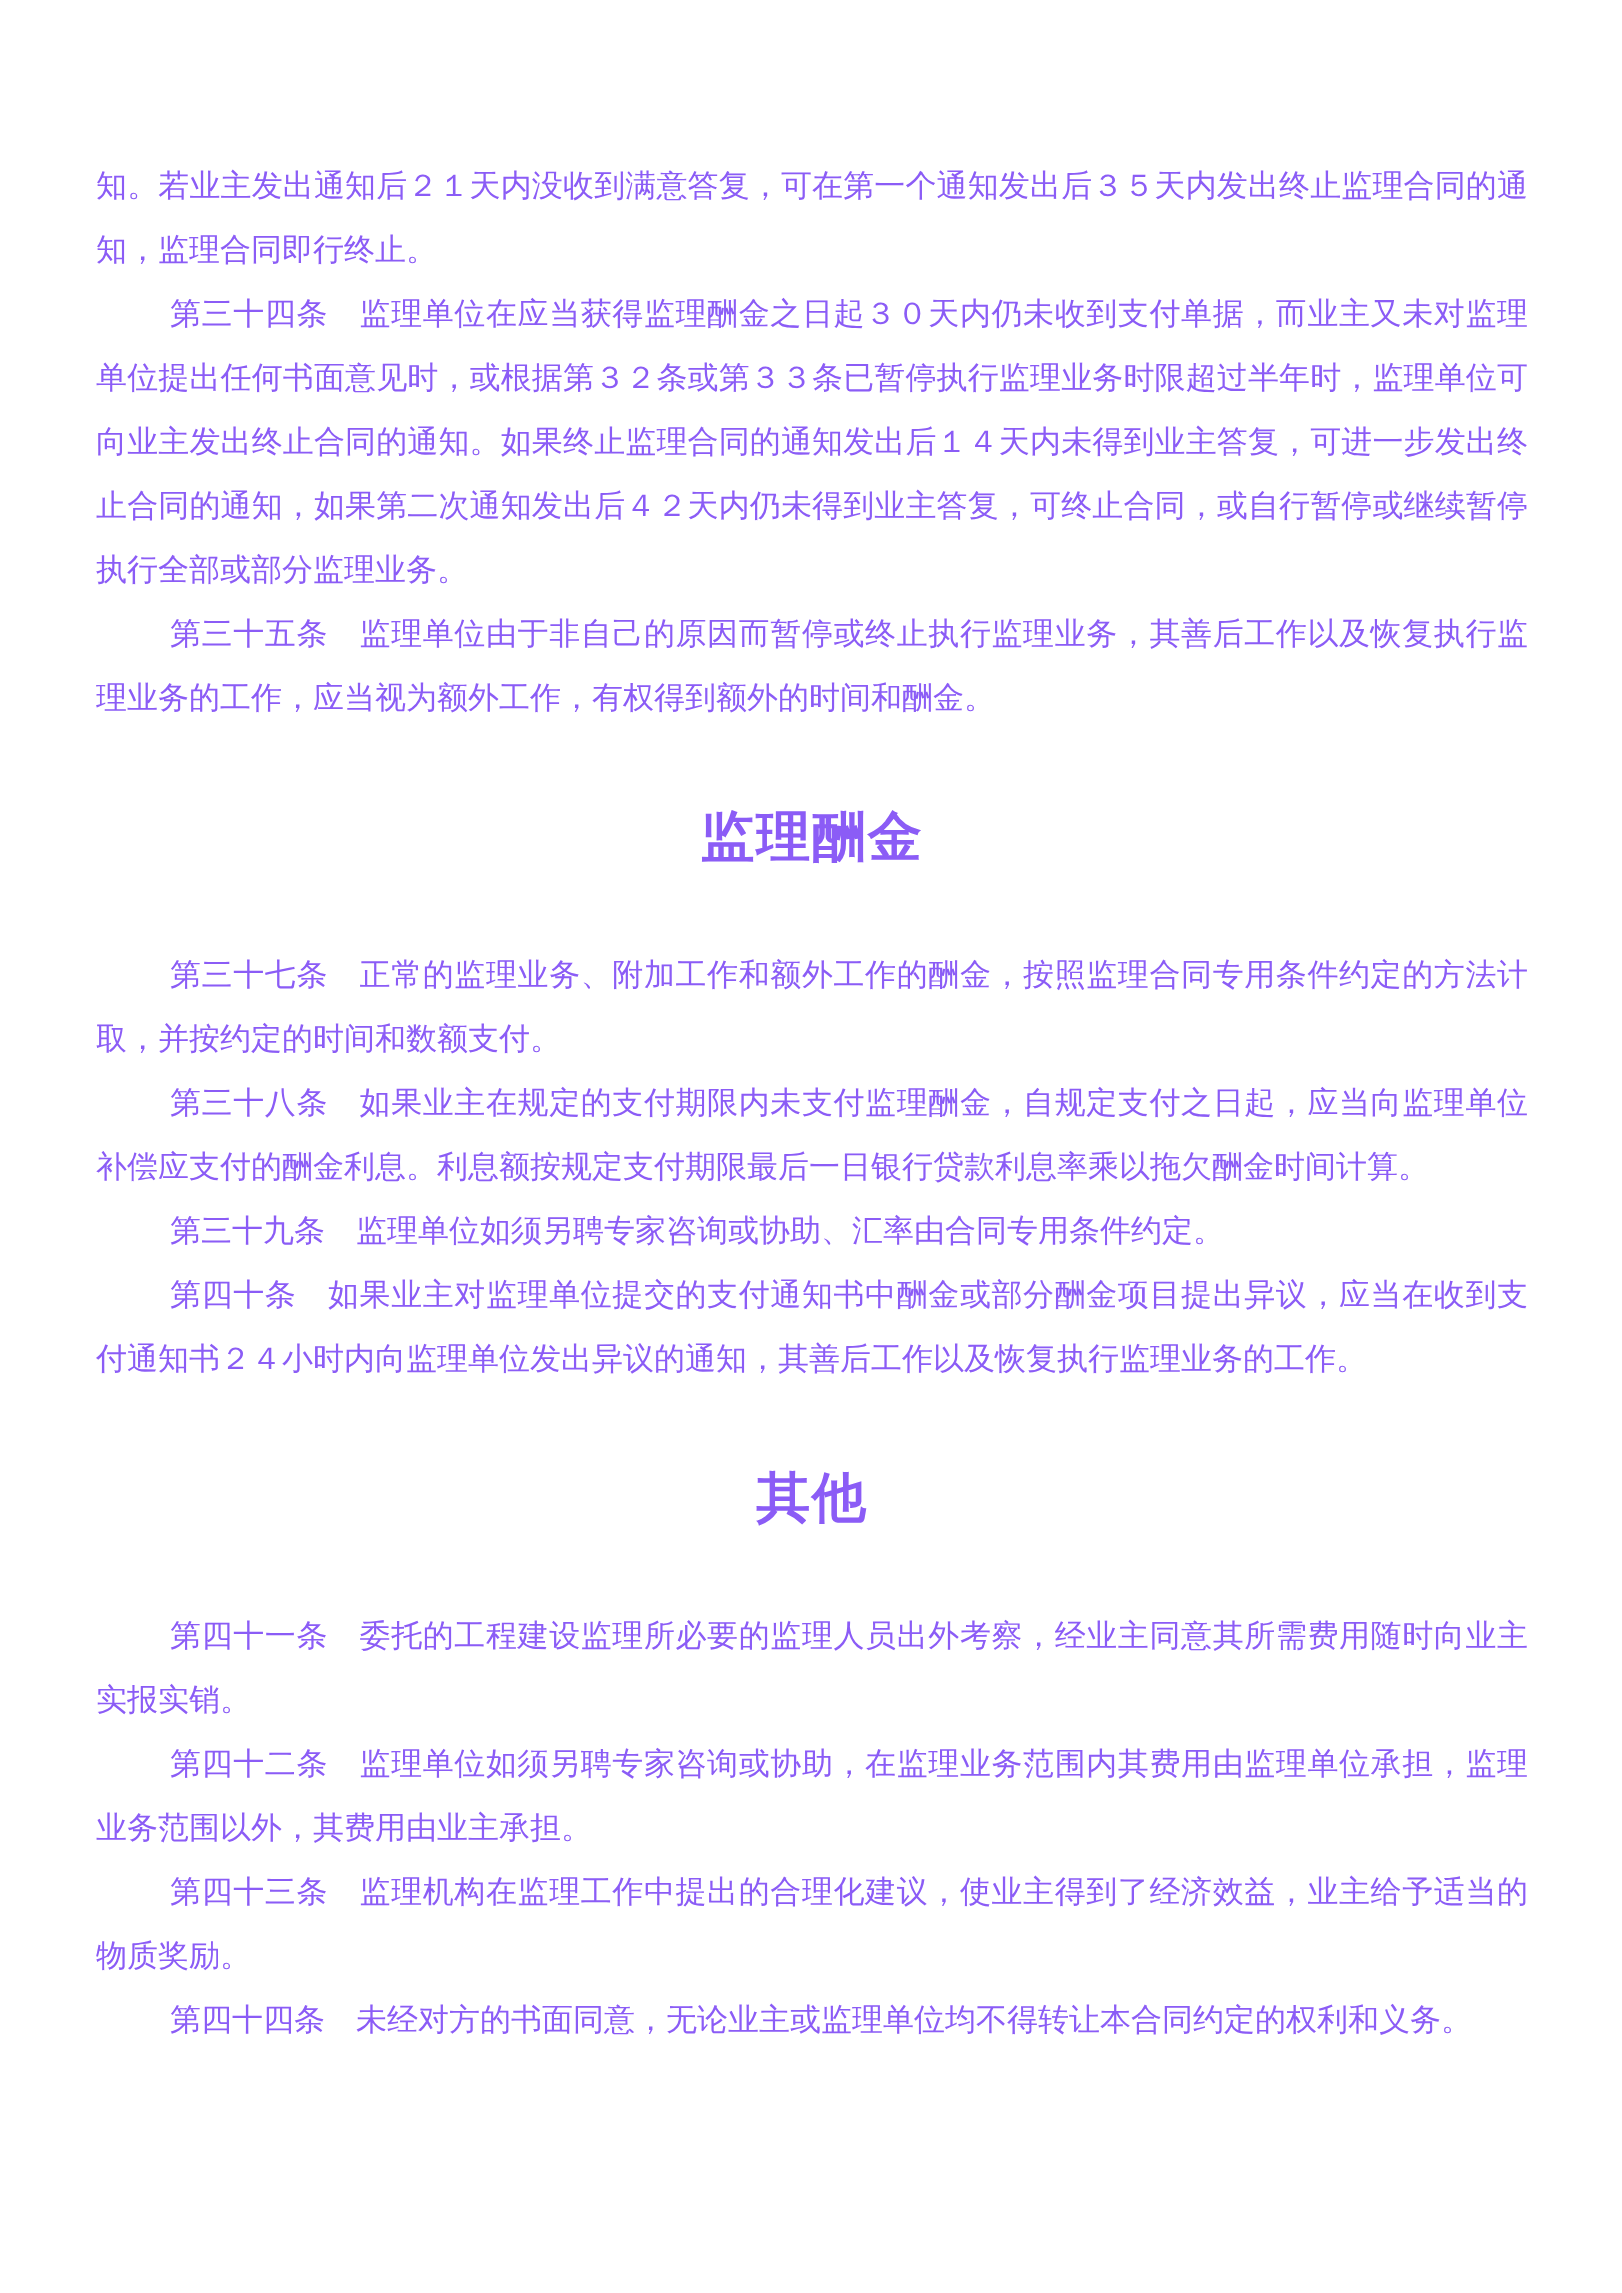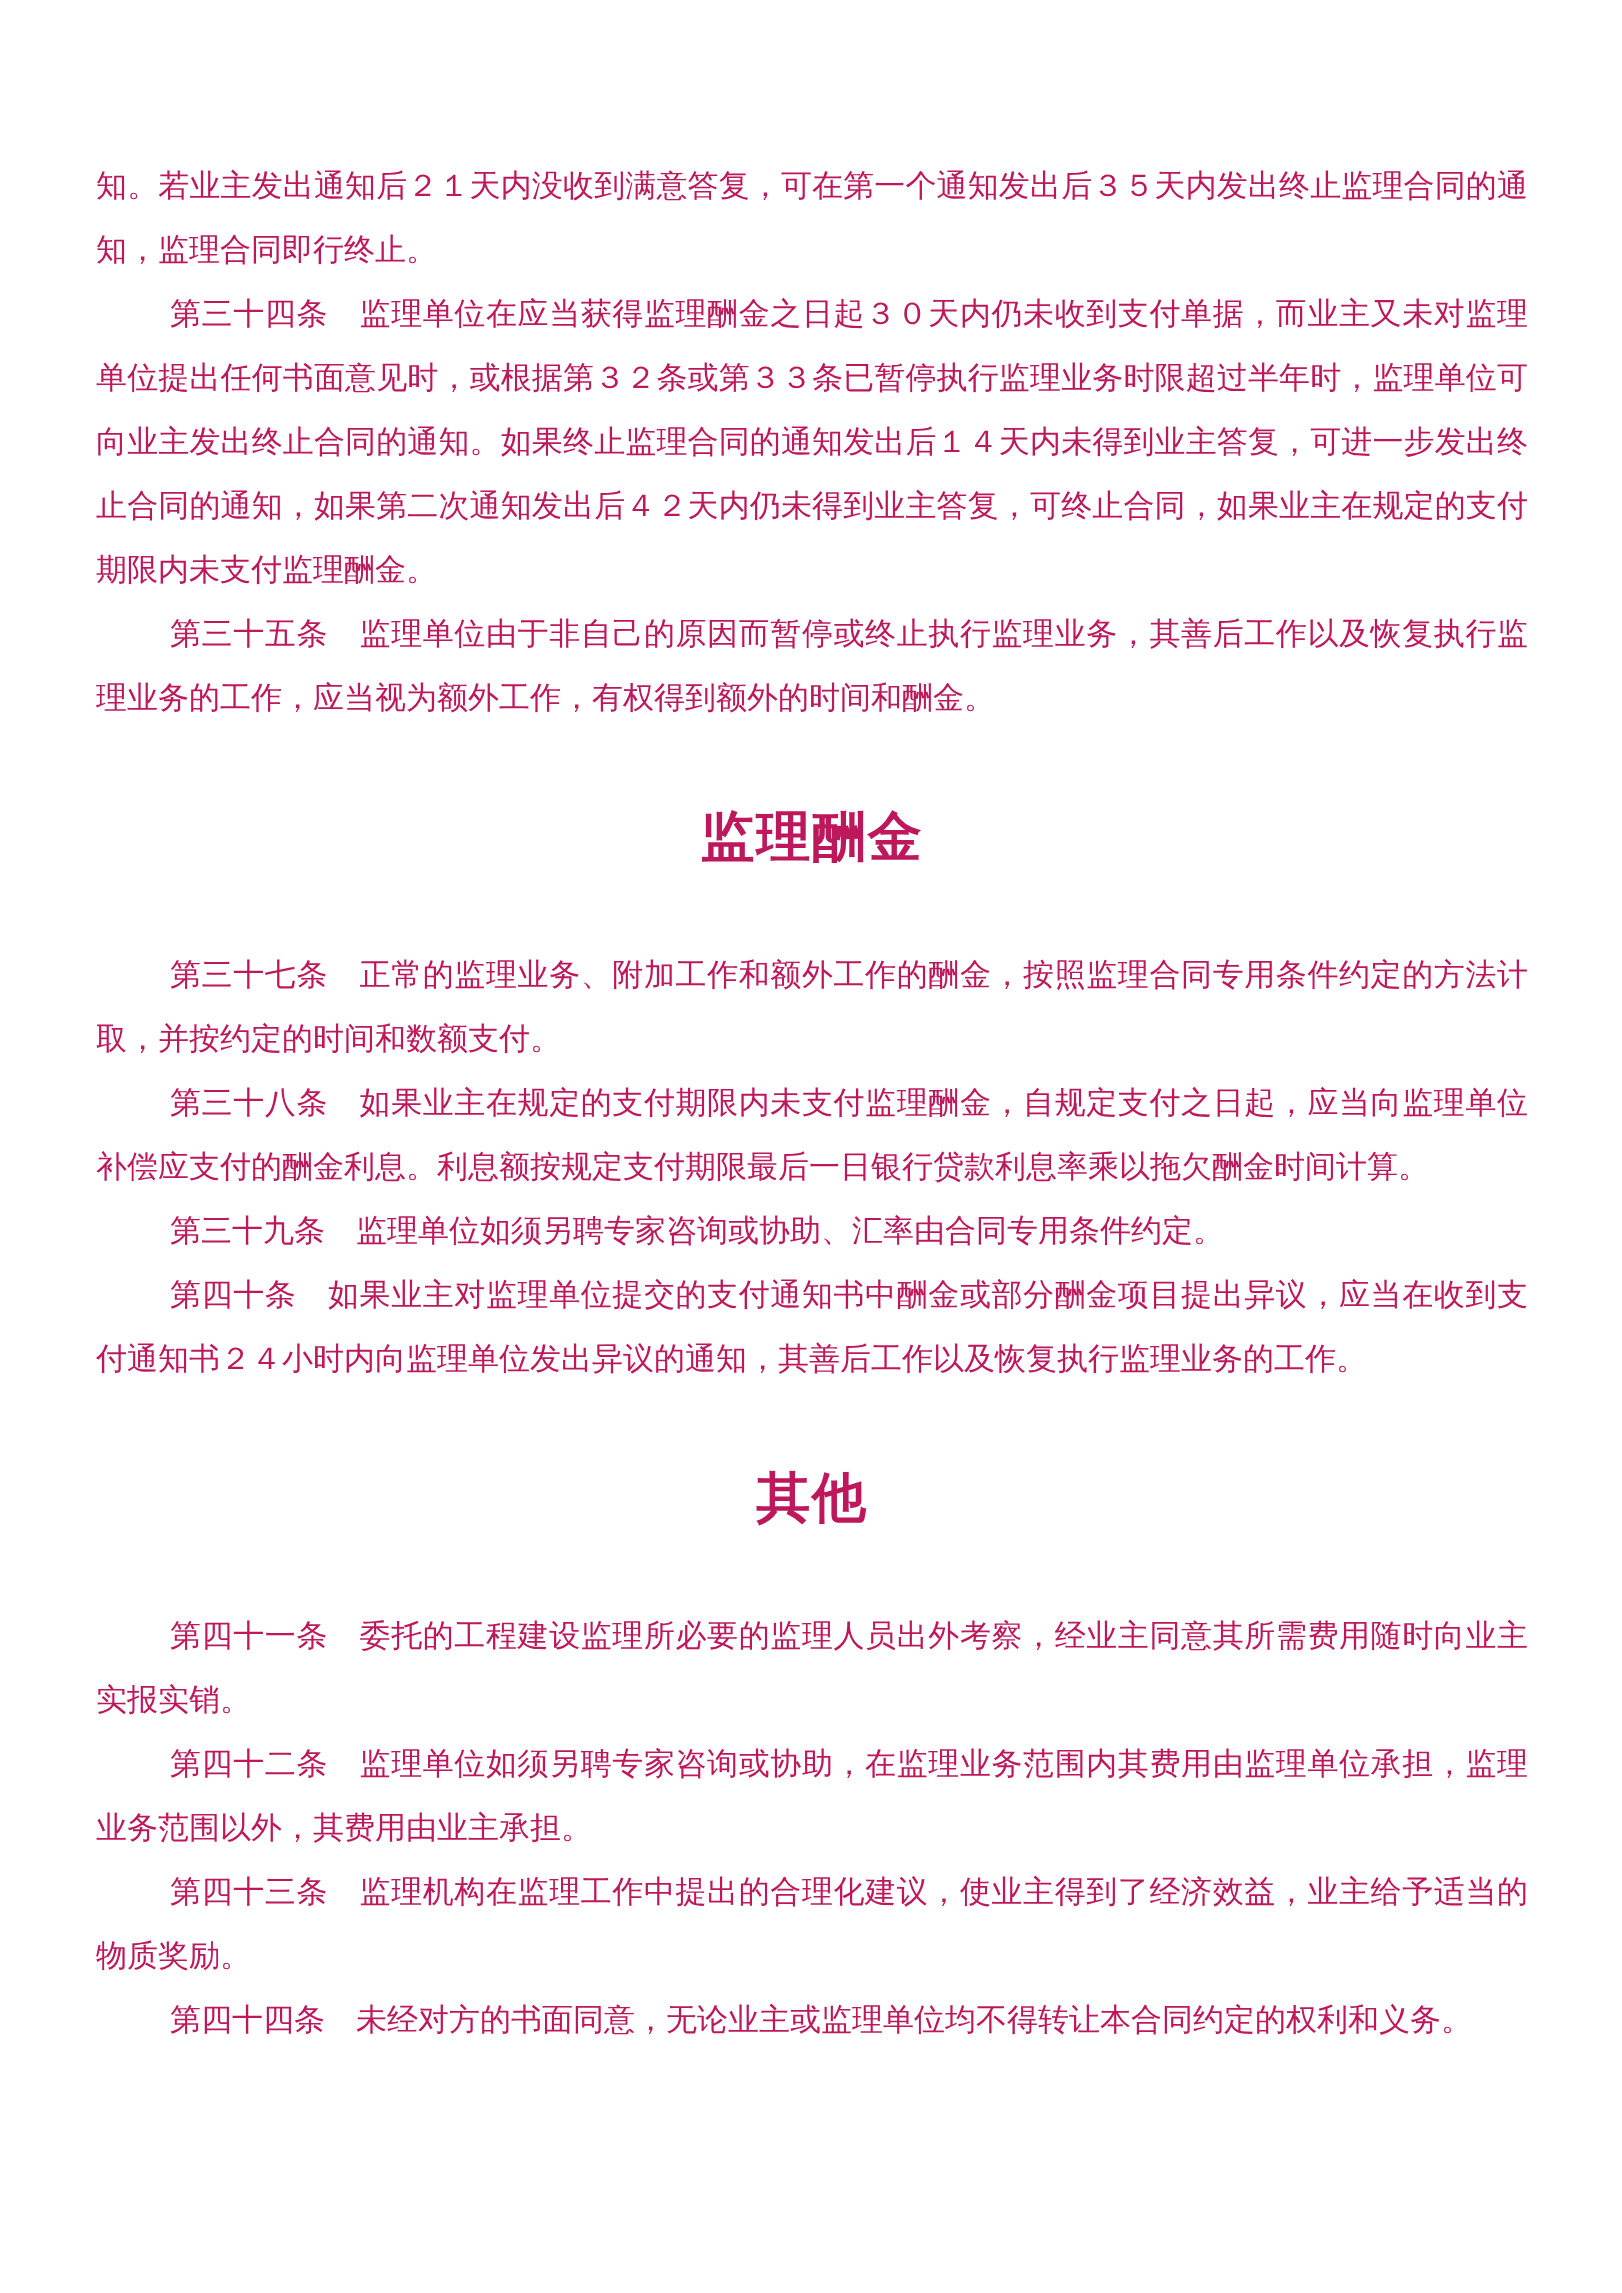--- a/index.html
+++ b/index.html
@@ -14,21 +14,21 @@
     background: #ffffff;
     overflow: hidden;
     color: #000000;
   }
   .content {
     box-sizing: border-box;
     padding: 153px 95px 0 96px;
     font-family: "DejaVu Serif", "Liberation Serif", serif;
     font-size: 31px;
     line-height: 64px;
-    color: #be185d;
+    color: #8b5cf6;
   }
   p.para {
     margin: 0;
     text-align: justify;
     word-break: break-all;
   }
   p.para.indent {
     text-indent: 74px;
   }
   h2.heading {
@@ -40,21 +40,21 @@
     margin: 62px 0 60px 0;
     letter-spacing: 1.8px;
   }
 </style>
 </head>
 <body>
 
 <div class="page">
   <div class="content">
     <p class="para">知。若业主发出通知后２１天内没收到满意答复，可在第一个通知发出后３５天内发出终止监理合同的通知，监理合同即行终止。</p>
-    <p class="para indent">第三十四条　监理单位在应当获得监理酬金之日起３０天内仍未收到支付单据，而业主又未对监理单位提出任何书面意见时，或根据第３２条或第３３条已暂停执行监理业务时限超过半年时，监理单位可向业主发出终止合同的通知。如果终止监理合同的通知发出后１４天内未得到业主答复，可进一步发出终止合同的通知，如果第二次通知发出后４２天内仍未得到业主答复，可终止合同，如果业主在规定的支付期限内未支付监理酬金。</p>
+    <p class="para indent">第三十四条　监理单位在应当获得监理酬金之日起３０天内仍未收到支付单据，而业主又未对监理单位提出任何书面意见时，或根据第３２条或第３３条已暂停执行监理业务时限超过半年时，监理单位可向业主发出终止合同的通知。如果终止监理合同的通知发出后１４天内未得到业主答复，可进一步发出终止合同的通知，如果第二次通知发出后４２天内仍未得到业主答复，可终止合同，或自行暂停或继续暂停执行全部或部分监理业务。</p>
     <p class="para indent">第三十五条　监理单位由于非自己的原因而暂停或终止执行监理业务，其善后工作以及恢复执行监理业务的工作，应当视为额外工作，有权得到额外的时间和酬金。</p>
     <h2 class="heading">监理酬金</h2>
     <p class="para indent">第三十七条　正常的监理业务、附加工作和额外工作的酬金，按照监理合同专用条件约定的方法计取，并按约定的时间和数额支付。</p>
     <p class="para indent">第三十八条　如果业主在规定的支付期限内未支付监理酬金，自规定支付之日起，应当向监理单位补偿应支付的酬金利息。利息额按规定支付期限最后一日银行贷款利息率乘以拖欠酬金时间计算。</p>
     <p class="para indent">第三十九条　监理单位如须另聘专家咨询或协助、汇率由合同专用条件约定。</p>
     <p class="para indent">第四十条　如果业主对监理单位提交的支付通知书中酬金或部分酬金项目提出异议，应当在收到支付通知书２４小时内向监理单位发出异议的通知，其善后工作以及恢复执行监理业务的工作。</p>
     <h2 class="heading">其他</h2>
     <p class="para indent">第四十一条　委托的工程建设监理所必要的监理人员出外考察，经业主同意其所需费用随时向业主实报实销。</p>
     <p class="para indent">第四十二条　监理单位如须另聘专家咨询或协助，在监理业务范围内其费用由监理单位承担，监理业务范围以外，其费用由业主承担。</p>
     <p class="para indent">第四十三条　监理机构在监理工作中提出的合理化建议，使业主得到了经济效益，业主给予适当的物质奖励。</p>

